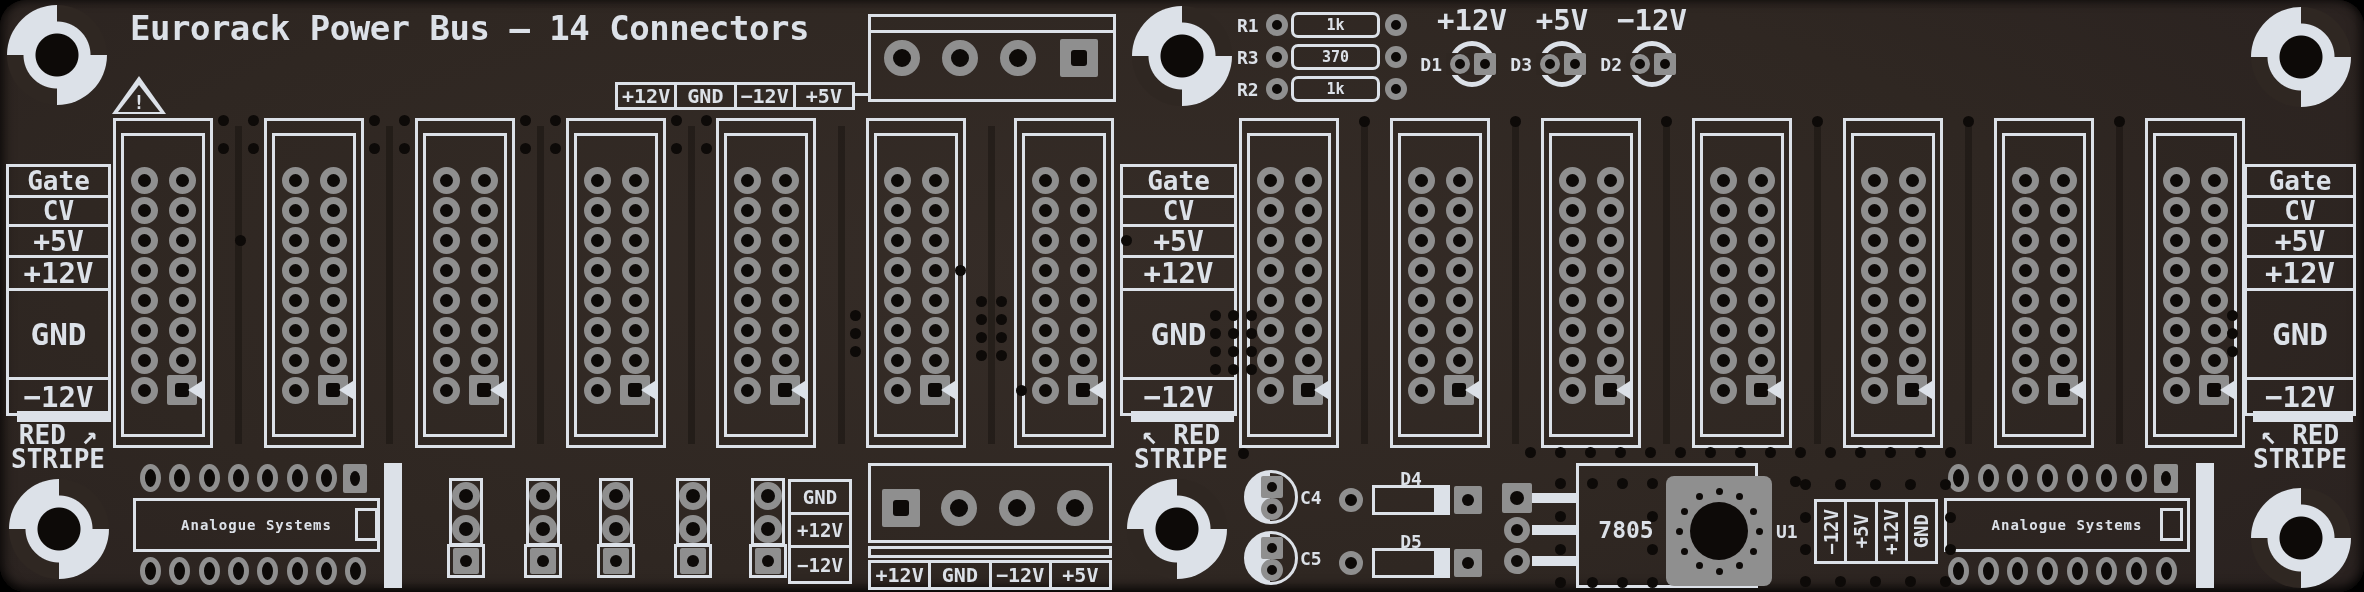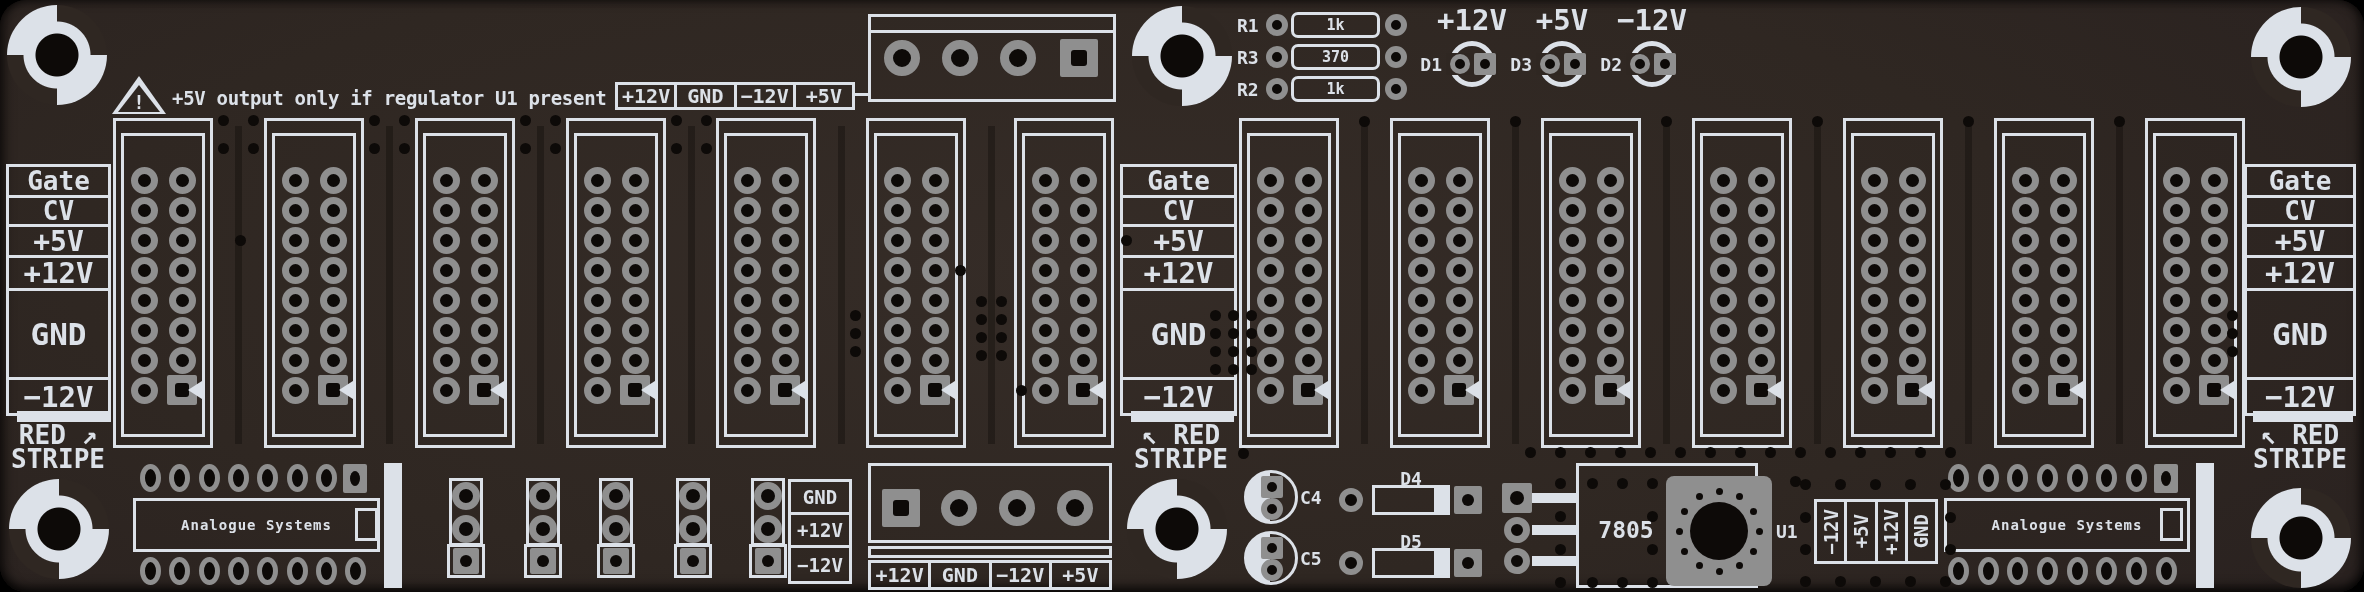--- a/index.html
+++ b/index.html
@@ -16,25 +16,25 @@
     radial-gradient(circle,#dce1e8 0 33px,rgba(0,0,0,0) 34px),
     conic-gradient(#2f2722 0 25%,#dce1e8 0 50%,#2f2722 0 75%,#dce1e8 0 100%);}
   .warn{left:112px;top:76px;width:54px;height:38px;clip-path:polygon(50% 0,100% 100%,0 100%);background:#dce1e8;}
   .warn-in{position:absolute;left:6px;top:9px;width:42px;height:27px;clip-path:polygon(50% 0,100% 100%,0 100%);background:#2f2722;}
   .warn-mark{position:absolute;left:0;right:0;bottom:1px;text-align:center;font-size:19px;}
 </style>
 </head>
 <body>
 
 <div id="board">
+  <div class="a silk" style="left:130px;top:8px;font-size:34px;letter-spacing:-0.5px;">Eurorack Power Bus — 14 Connectors</div>
   <div class="a warn">
     <div class="warn-in"></div>
     <div class="warn-mark silk">!</div>
   </div>
-  <div class="a silk" style="left:172px;top:87px;font-size:19px;letter-spacing:-0.3px;">+5V output only if regulator U1 present</div>
   <div class="a silk" style="left:1588px;top:516px;width:76px;height:28px;display:flex;align-items:center;justify-content:center;font-size:23px;">7805</div>
   <div class="a silk" style="left:1776px;top:521px;font-size:18px;">U1</div>
 <div class="a" style="left: 235px; top: 126px; width: 7px; height: 318px; background: rgba(12, 8, 5, 0.35);"></div>
     <div class="a" style="left: 386px; top: 126px; width: 7px; height: 318px; background: rgba(12, 8, 5, 0.35);"></div>
     <div class="a" style="left: 537px; top: 126px; width: 7px; height: 318px; background: rgba(12, 8, 5, 0.35);"></div>
     <div class="a" style="left: 688px; top: 126px; width: 7px; height: 318px; background: rgba(12, 8, 5, 0.35);"></div>
     <div class="a" style="left: 838px; top: 126px; width: 7px; height: 318px; background: rgba(12, 8, 5, 0.35);"></div>
     <div class="a" style="left: 988px; top: 126px; width: 7px; height: 318px; background: rgba(12, 8, 5, 0.35);"></div>
     <div class="a" style="left: 1361px; top: 126px; width: 7px; height: 318px; background: rgba(12, 8, 5, 0.35);"></div>
     <div class="a" style="left: 1512px; top: 126px; width: 7px; height: 318px; background: rgba(12, 8, 5, 0.35);"></div>

